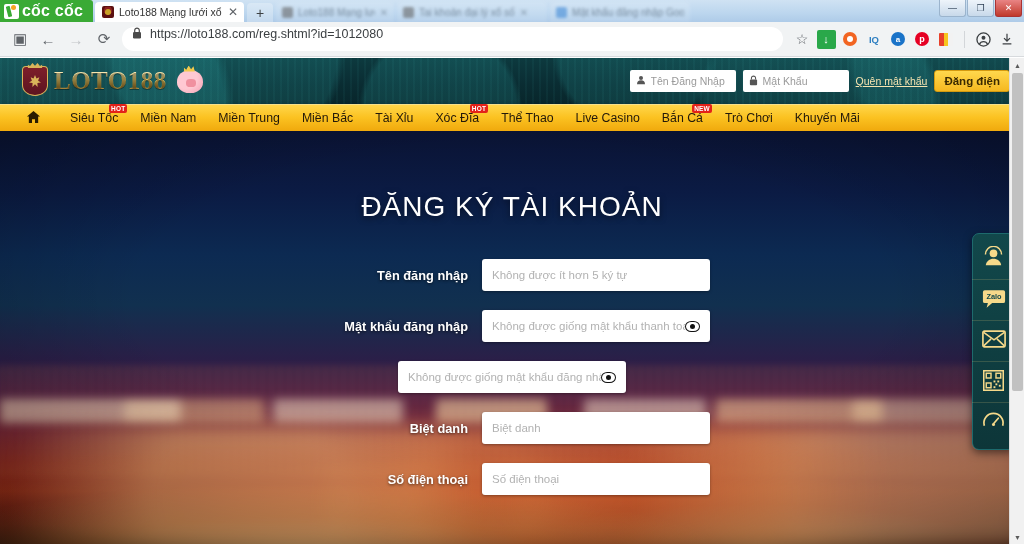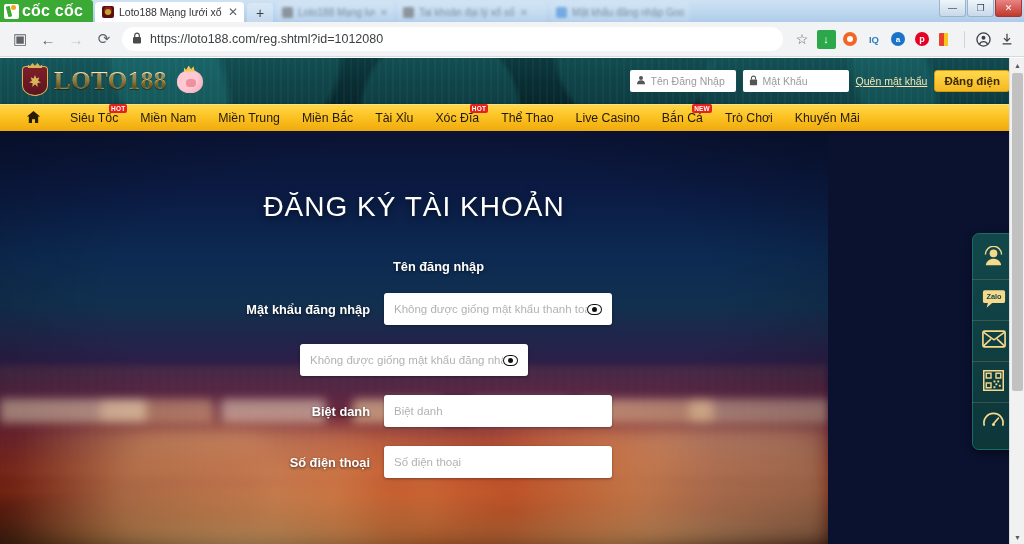--- a/index.html
+++ b/index.html
@@ -87,21 +87,21 @@
     background: #f1f3f4; display: flex; align-items: center; padding: 0 6px;
     border-bottom: 1px solid #d7dadd;
   }
   .tb-btn {
     width: 28px; height: 28px; display:flex; align-items:center; justify-content:center;
     color:#5f6368; font-size:15px; flex:none;
   }
   .tb-btn.disabled { color: #c2c5c8; }
   .omnibox {
     flex: 1; height: 24px; background:#fff; border-radius: 13px;
-    display:flex; align-items:center; padding: 0 10px; gap: 8px;
+    display:flex; align-items:flex-start; padding: 0 10px; gap: 8px;
     margin: 0 8px 0 4px; min-width: 0;
   }
   .lock { font-size: 11px; color:#4a4a4a; flex:none; }
   .url { font-size: 12.5px; color:#3c4043; white-space:nowrap; overflow:hidden; }
   .tb-right { display:flex; align-items:center; gap: 2px; flex:none; }
   .ext {
     width: 22px; height: 22px; display:flex; align-items:center; justify-content:center;
     font-size: 12px; flex:none;
   }
   .ext.star { color:#5f6368; font-size:14px; }
@@ -203,21 +203,21 @@
     padding: 0 11px; white-space: nowrap; line-height: 27px; text-align: center;
   }
   .badge {
     position:absolute; top: -1px; right: 2px;
     background: #e32219; color:#fff; font-size: 6.5px; font-weight: bold;
     padding: 1px 2px 0; border-radius: 2px; line-height: 1.35; letter-spacing:.2px;
   }
 
   
   .hero {
-    position: relative; width: 828px; height: 414px; overflow: hidden;
+    position: relative; width: 1024px; height: 414px; overflow: hidden;
     background:
       radial-gradient(ellipse 58% 26% at 30% 104%, rgba(255,214,140,.75) 0%, rgba(255,150,60,.35) 42%, transparent 72%),
       radial-gradient(ellipse 50% 22% at 74% 100%, rgba(255,190,110,.55) 0%, rgba(230,90,40,.28) 45%, transparent 74%),
       radial-gradient(ellipse 70% 20% at 50% 88%, rgba(214,58,30,.72) 0%, rgba(150,25,30,.40) 48%, transparent 78%),
       linear-gradient(180deg,
         #0a1334 0%,
         #0b1b44 15%,
         #0c2a52 30%,
         #11304f 42%,
         #2a1f48 55%,
@@ -506,20 +506,23 @@
       <div class="hero-lights"></div>
       <div class="hero-glow"></div>
       <div class="hero-vignette"></div>
 
       <div class="page-title">ĐĂNG KÝ TÀI KHOẢN</div>
 
       <div class="form">
 
         <div class="row">
           <div class="lbl">Tên đăng nhập</div>
+          <div class="fld">
+            <span class="ph">Không được ít hơn 5 ký tự</span>
+          </div>
         </div>
 
         <div class="row">
           <div class="lbl">Mật khẩu đăng nhập</div>
           <div class="fld">
             <span class="ph">Không được giống mật khẩu thanh toán</span>
             <span class="eye"></span>
           </div>
         </div>
 

